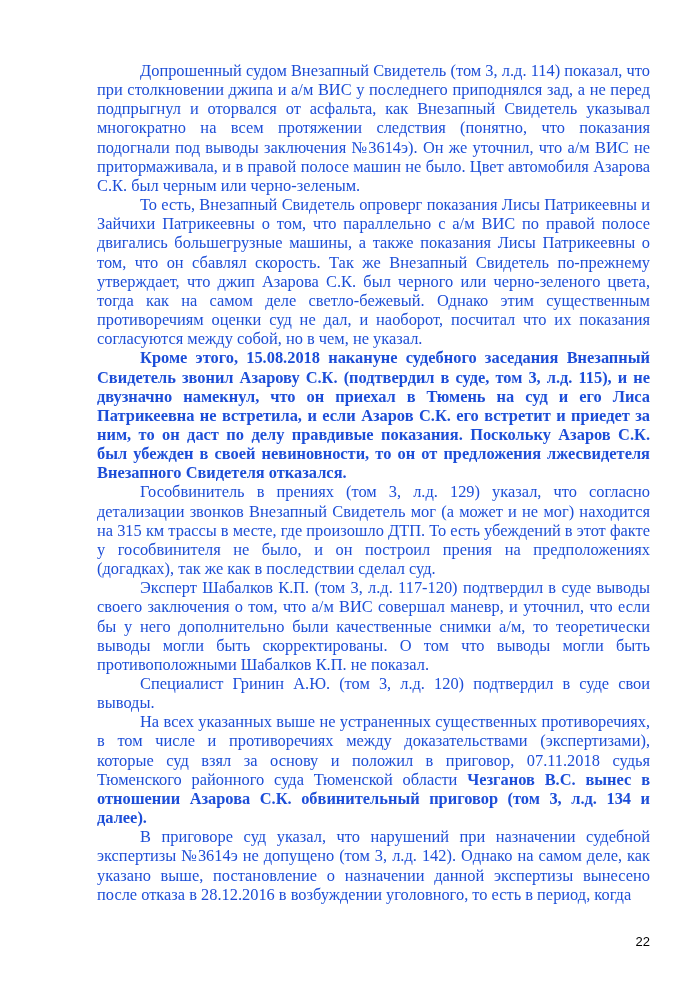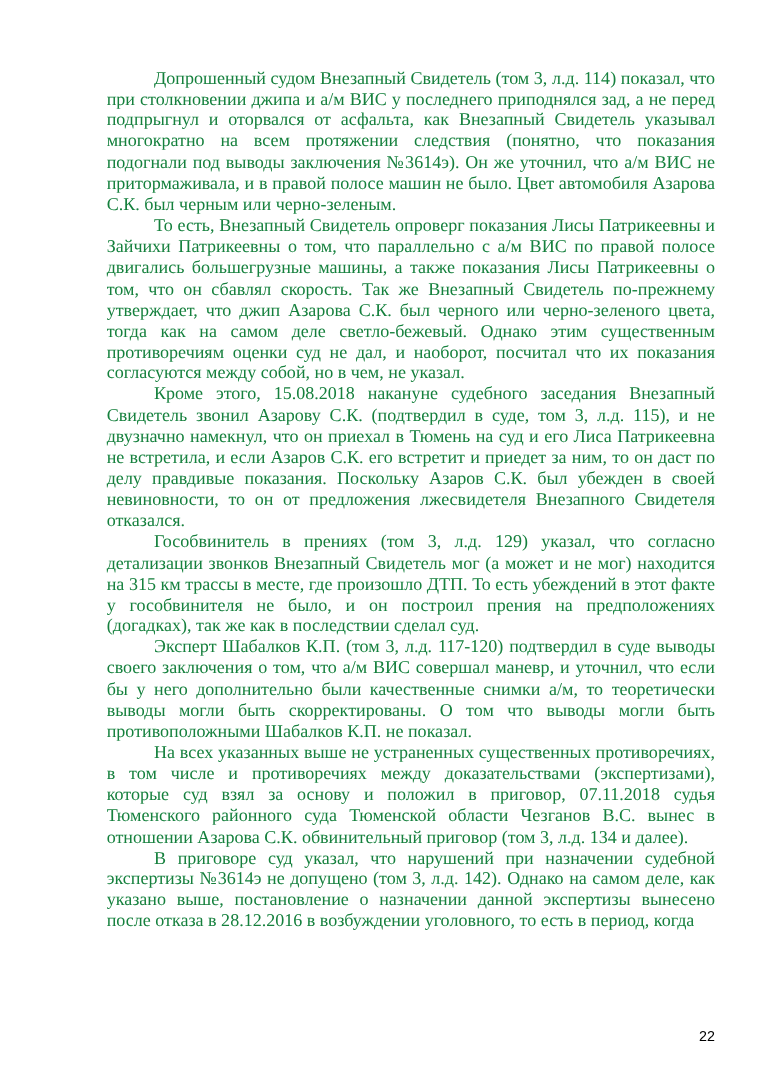--- a/index.html
+++ b/index.html
@@ -12,34 +12,34 @@
     width: 700px;
     height: 990px;
     background: #ffffff;
     overflow: hidden;
   }
   .text-block {
     position: absolute;
     left: 97px;
     top: 61px;
     width: 553px;
-    color: #15803d;
+    color: #1d4ed8;
     font-family: "Liberation Serif", "DejaVu Serif", serif;
     font-size: 16.4px;
     line-height: 19.15px;
     text-align: justify;
     hyphens: none;
   }
   .para {
     margin: 0;
     padding: 0;
     text-indent: 43px;
   }
   .bold {
-    font-weight: normal;
+    font-weight: bold;
   }
   .page-number {
     position: absolute;
     top: 934px;
     left: 97px;
     width: 553px;
     text-align: right;
     color: #000000;
     font-family: "Liberation Sans", "DejaVu Sans", sans-serif;
     font-size: 13px;
@@ -49,17 +49,18 @@
 </head>
 <body>
 
 <div class="page">
   <div class="text-block">
       <p class="para"><span>Допрошенный судом Внезапный Свидетель (том 3, л.д. 114) показал, что при столкновении джипа и а/м ВИС у последнего приподнялся зад, а не перед подпрыгнул и оторвался от асфальта, как Внезапный Свидетель указывал многократно на всем протяжении следствия (понятно, что показания подогнали под выводы заключения №3614э). Он же уточнил, что а/м ВИС не притормаживала, и в правой полосе машин не было. Цвет автомобиля Азарова С.К. был черным или черно-зеленым.</span></p>
       <p class="para"><span>То есть, Внезапный Свидетель опроверг показания Лисы Патрикеевны и Зайчихи Патрикеевны о том, что параллельно с а/м ВИС по правой полосе двигались большегрузные машины, а также показания Лисы Патрикеевны о том, что он сбавлял скорость. Так же Внезапный Свидетель по-прежнему утверждает, что джип Азарова С.К. был черного или черно-зеленого цвета, тогда как на самом деле светло-бежевый. Однако этим существенным противоречиям оценки суд не дал, и наоборот, посчитал что их показания согласуются между собой, но в чем, не указал.</span></p>
       <p class="para"><span class="bold">Кроме этого, 15.08.2018 накануне судебного заседания Внезапный Свидетель звонил Азарову С.К. (подтвердил в суде, том 3, л.д. 115), и не двузначно намекнул, что он приехал в Тюмень на суд и его Лиса Патрикеевна не встретила, и если Азаров С.К. его встретит и приедет за ним, то он даст по делу правдивые показания. Поскольку Азаров С.К. был убежден в своей невиновности, то он от предложения лжесвидетеля Внезапного Свидетеля отказался.</span></p>
       <p class="para"><span>Гособвинитель в прениях (том 3, л.д. 129) указал, что согласно детализации звонков Внезапный Свидетель мог (а может и не мог) находится на 315 км трассы в месте, где произошло ДТП. То есть убеждений в этот факте у гособвинителя не было, и он построил прения на предположениях (догадках), так же как в последствии сделал суд.</span></p>
       <p class="para"><span>Эксперт Шабалков К.П. (том 3, л.д. 117-120) подтвердил в суде выводы своего заключения о том, что а/м ВИС совершал маневр, и уточнил, что если бы у него дополнительно были качественные снимки а/м, то теоретически выводы могли быть скорректированы. О том что выводы могли быть противоположными Шабалков К.П. не показал.</span></p>
+      <p class="para"><span>Специалист Гринин А.Ю. (том 3, л.д. 120) подтвердил в суде свои выводы.</span></p>
       <p class="para"><span>На всех указанных выше не устраненных существенных противоречиях, в том числе и противоречиях между доказательствами (экспертизами), которые суд взял за основу и положил в приговор, 07.11.2018 судья Тюменского районного суда Тюменской области </span><span class="bold">Чезганов В.С. вынес в отношении Азарова С.К. обвинительный приговор (том 3, л.д. 134 и далее).</span></p>
       <p class="para"><span>В приговоре суд указал, что нарушений при назначении судебной экспертизы №3614э не допущено (том 3, л.д. 142). Однако на самом деле, как указано выше, постановление о назначении данной экспертизы вынесено после отказа в 28.12.2016 в возбуждении уголовного, то есть в период, когда</span></p>
     </div>
   <div class="page-number">22</div>
 </div>
 
 </body></html>

